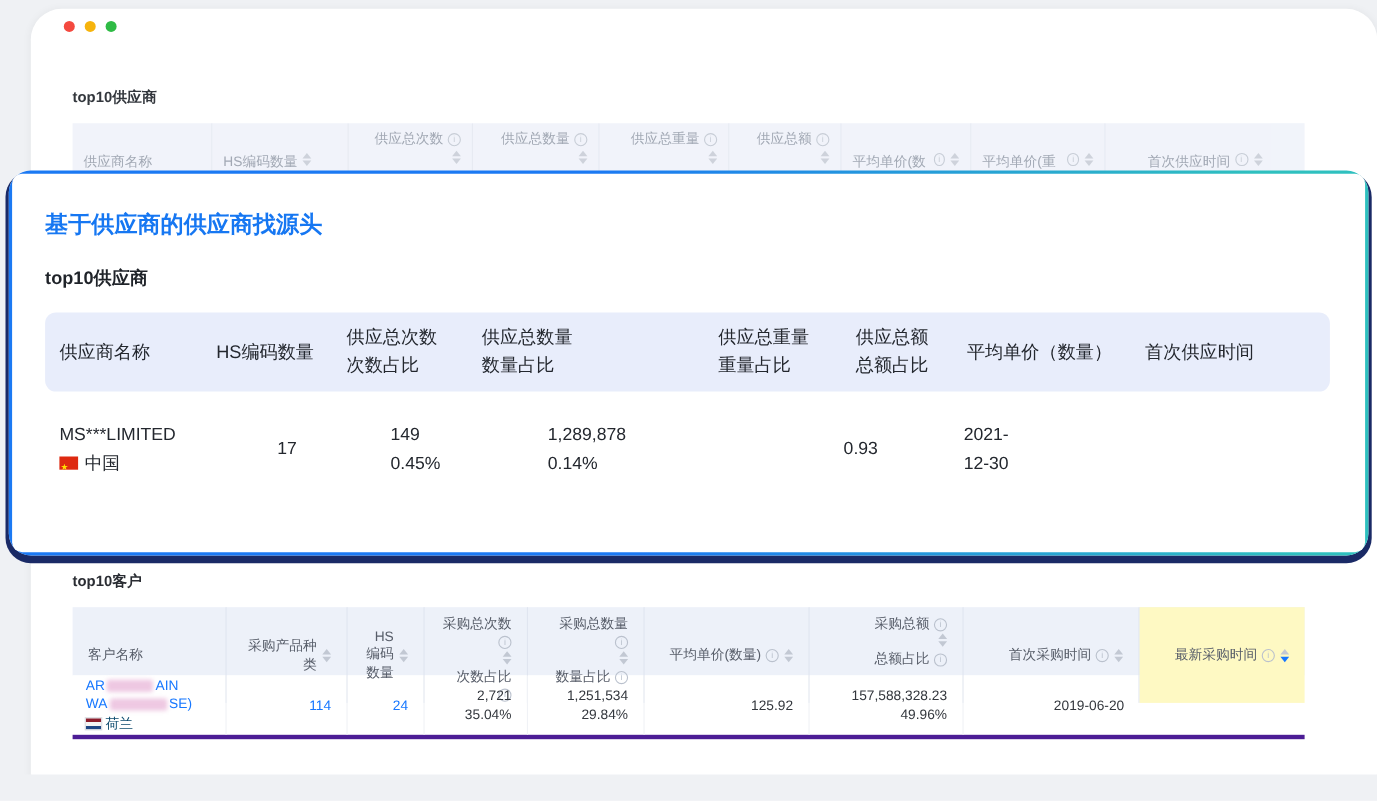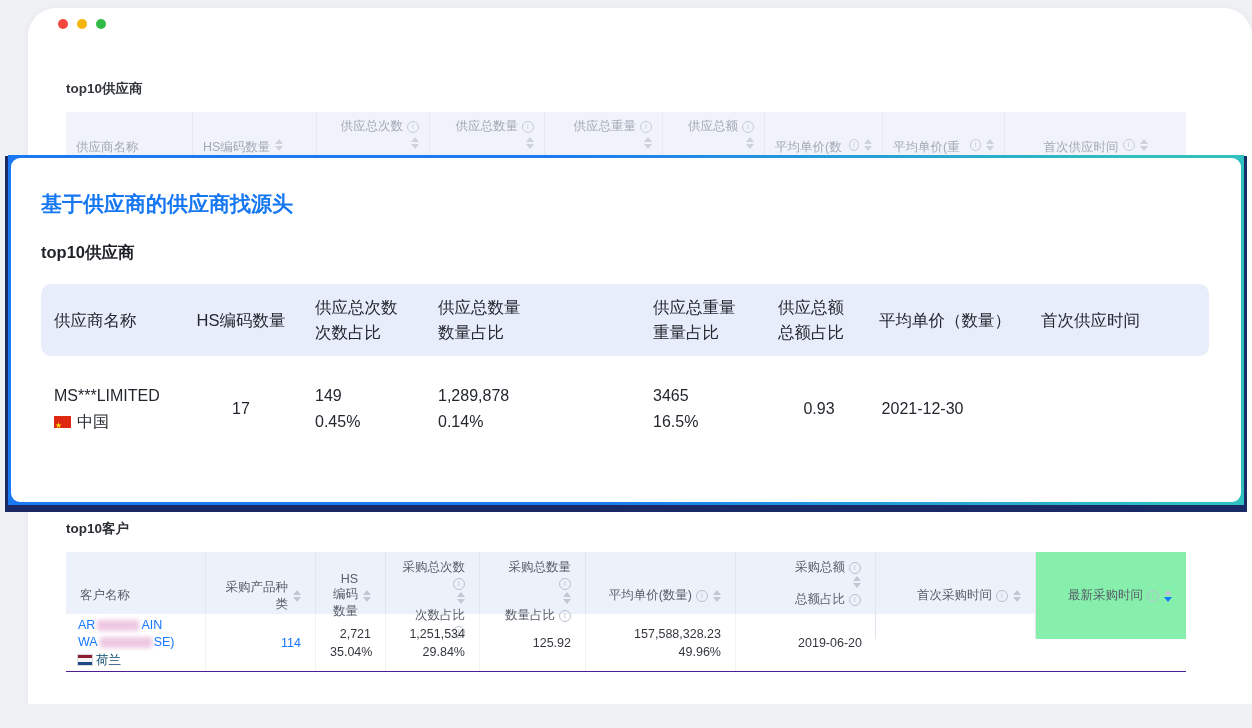--- a/index.html
+++ b/index.html
@@ -32,53 +32,53 @@
   .sup-head .cell { border-right:1px solid #e2e6f0; padding:6px 10px 0 10px; font-size:12.5px; color:#8b93a2; }
   .sup-head .cell:last-child { border-right:none; }
   .sup-head .plain { display:flex; align-items:flex-start; padding-top:27px; }
   .sup-head .plain.centered { justify-content:center; }
   .sup-head .stack { text-align:right; }
   .sup-head .stack .l1 { line-height:17px; }
   .sup-head .stack .ln-sort { line-height:14px; }
   .sup-head .stack .sub { line-height:15px; margin-top:7px; color:#c7ccd6; }
 
   
-  .panel { position:absolute; left:8px; top:155px; width:1236px; height:350px; border-radius:0;
+  .panel { position:absolute; left:8px; top:155px; width:1236px; height:350px; border-radius:20px;
            padding:3px; background:linear-gradient(83deg,#1b79f3 0%,#1b79f3 45%,#2fc0bf 92%);
            box-shadow:0 4px 0 3px #1a2a66; z-index:20; }
   .panel-inner { background:#fff; border-radius:9px; width:100%; height:100%; padding:32px 0 0 30px; overflow:hidden; }
   .panel-title { font-size:21px; font-weight:bold; color:#1677f2; }
   .panel-sub { font-size:16.5px; font-weight:bold; color:#1f2329; margin-top:24px; }
   .panel-desc { font-size:15px; color:#51565e; margin-top:12px; }
   .ovl-grid { display:grid; grid-template-columns:139px 122px 123px 215px 125px 108px 144px 192px; width:1168px; }
   .ovl-head { margin-top:20px; background:#e8edfb; border-radius:10px; height:72px; align-items:center; }
   .ovl-head .cell { font-size:16.5px; color:#23272e; font-weight:500; line-height:25px; padding-left:13px; }
-  .ovl-row { margin-top:10px; height:86px; align-items:center; }
+  .ovl-row { margin-top:10px; height:86px; align-items:center;gap:20px; }
   .ovl-row .cell { font-size:16px; color:#23272e; line-height:26px; padding-left:13px; }
   .ovl-grid .c-center { text-align:center; padding-left:0 !important; }
   .ovl-grid .c7.c-center { padding-right:45px; }
   .flag-cn { display:inline-block; width:17px; height:12px; background:#de2910; position:relative;
              vertical-align:-1px; margin-right:6px; }
   .flag-cn::before { content:"★"; position:absolute; left:1px; top:-3px; color:#ffde00; font-size:8px; }
 
   
   .cus-title { position:absolute; left:66px; top:520px; font-size:13.5px; font-weight:bold; color:#2a2d33; }
   .cus-table { position:absolute; left:66px; top:552px; width:1120px; }
   .cus-grid { display:grid; grid-template-columns:140px 110px 70px 94px 106px 150px 140px 160px 150px; }
   .cus-head { background:#edf1f9; height:62px; }
   .cus-head .cell { border-right:1px solid #e0e5f0; font-size:12.5px; color:#575d69; padding:0 14px;text-align:right; }
   .cus-head .cell:last-child { border-right:none; }
   .cus-head .mid { display:flex; align-items:center; }
   .cus-head .mid.right { justify-content:flex-end; text-align:right; }
   .cus-head .stack { text-align:right; padding-top:7px; }
   .cus-head .stack .l1 { line-height:16px; }
   .cus-head .stack .ln-sort { line-height:13px; }
   .cus-head .stack .sub { line-height:16px; margin-top:3px; }
-  .cus-head .hl { background:#86efac; }
-  .cus-row { background:#fff; height:58px; border-bottom:1px solid #4c1d95; }
+  .cus-head .hl { background:#fef9c3; }
+  .cus-row { background:#fff; height:58px; border-bottom:4px solid #4c1d95; }
   .cus-row .cell { border-right:1px solid #f0f2f6; font-size:12.5px; color:#33373d; padding:0 14px;
                    display:flex; flex-direction:column; justify-content:center; text-align:right; line-height:18px; }
   .cus-row .cell:last-child { border-right:none; }
   .cus-row .name { text-align:left; padding-left:12px; }
   .cus-row .hl { background:#f6f8fc; padding-right:30px; }
   .link { color:#1677ff; }
   .redact { display:inline-block; height:11px; border-radius:2px; background:#eec8e2; filter:blur(2px);
             vertical-align:middle; margin:0 2px; }
   .flag-nl { display:inline-block; width:14px; height:10px; vertical-align:-1px; margin-right:4px;
              background:linear-gradient(to bottom,#8c1d2c 0 33%,#f4f4f4 33% 66%,#1e4785 66% 100%);
@@ -213,24 +213,20 @@
         </div>
         <div class="cell c-center">17</div>
         <div class="cell">
           <div>149</div>
             <div>0.45%</div>
         </div>
         <div class="cell">
           <div>1,289,878</div>
             <div>0.14%</div>
         </div>
-        <div class="cell">
-          <div>3465</div>
-            <div>16.5%</div>
-        </div>
         <div class="cell c-center">0.93</div>
         <div class="cell c7 c-center">2021-12-30</div>
       </div>
     </div>
   </div>
 
   <div class="cus-title">top10客户</div>
   <div class="cus-table">
     <div class="cus-grid cus-head">
       <div class="cell mid">
@@ -303,20 +299,23 @@
     <div class="cus-grid cus-row">
       <div class="cell name">
         <div class="cname-line link"><span>AR</span><span class="redact" style="width:42px"></span><span>AIN</span></div>
         <div class="cname-line link"><span>WA</span><span class="redact" style="width:52px"></span><span>SE)</span></div>
         <div class="country-line"><span class="flag-nl"></span><span>荷兰</span></div>
       </div>
       <div class="cell">
           <span class="link">114</span>
         </div>
       <div class="cell">
+          <span class="link">24</span>
+        </div>
+      <div class="cell">
           <div>2,721</div>
           <div>35.04%</div>
         </div>
       <div class="cell">
           <div>1,251,534</div>
           <div>29.84%</div>
         </div>
       <div class="cell">125.92</div>
       <div class="cell">
           <div>157,588,328.23</div>

